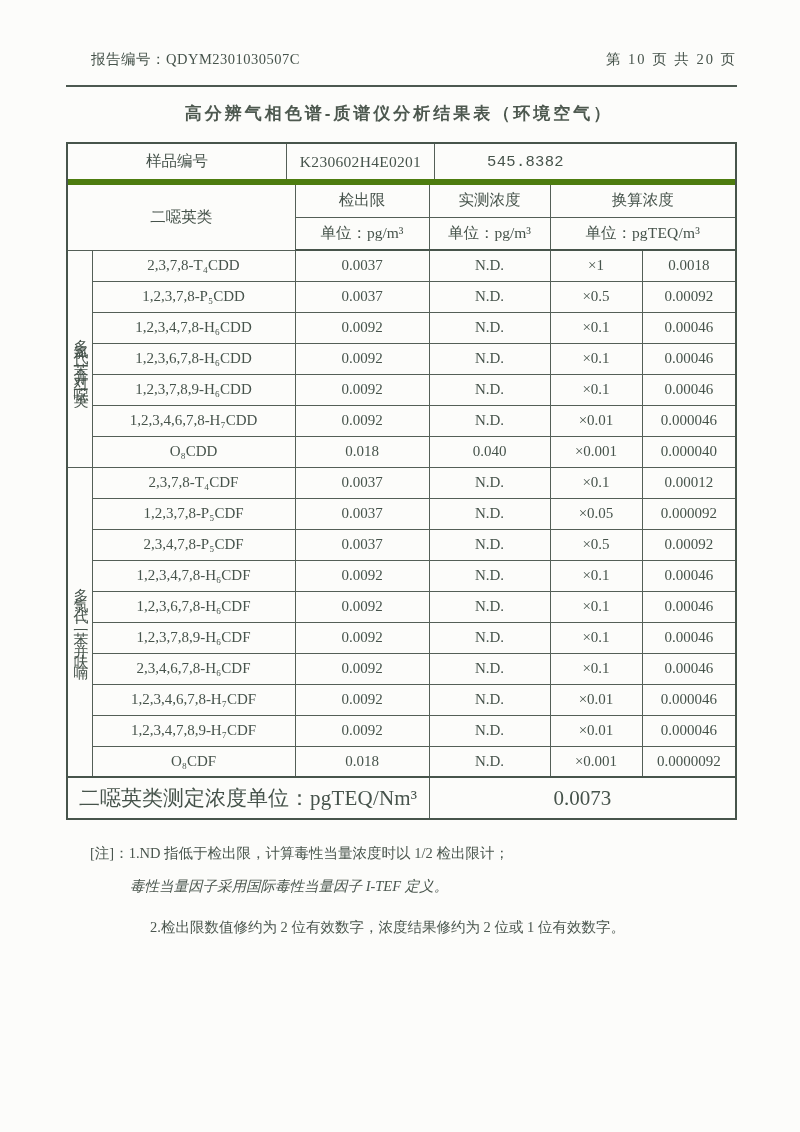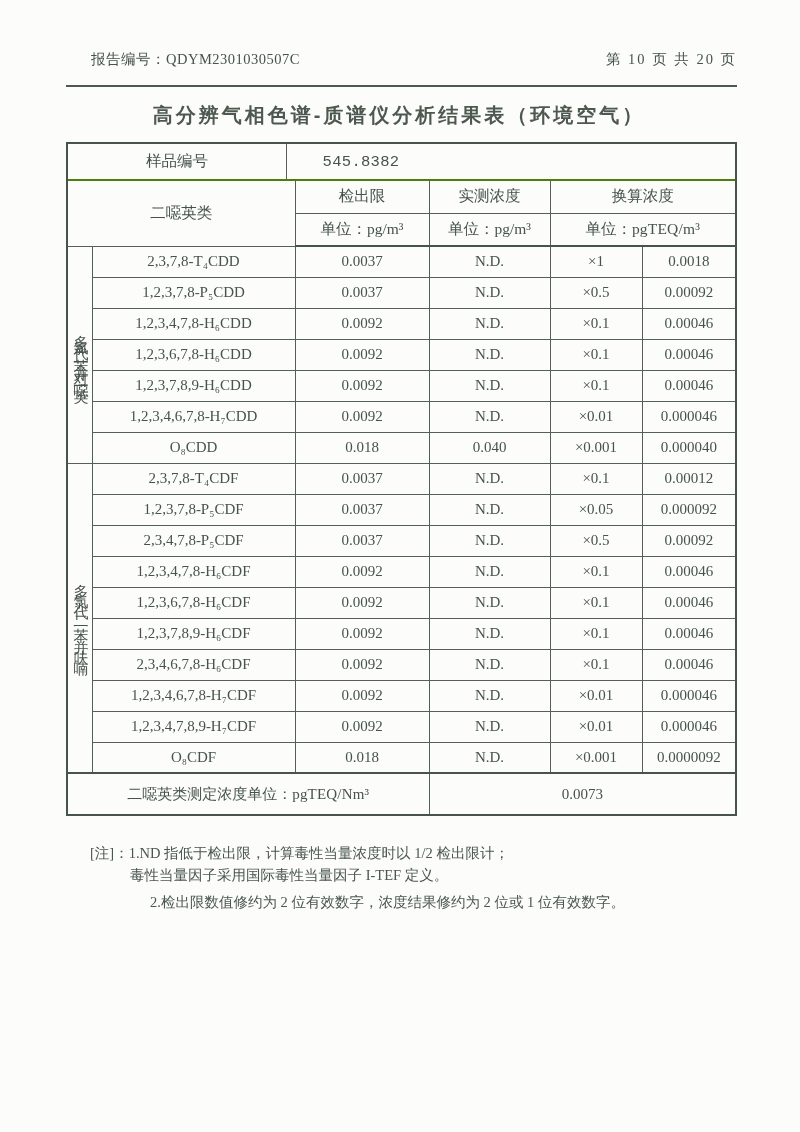--- a/index.html
+++ b/index.html
@@ -31,38 +31,38 @@
     position: absolute;
     left: 66px; right: 63px; top: 85px;
     height: 0;
     border-top: 2.5px solid #4c5850;
   }
   
   .doc-title {
     position: absolute;
     left: 0; right: 2px; top: 102px;
     text-align: center;
-    font-size: 20px;
+    font-size: 17px;
     font-weight: bold;
     letter-spacing: 3px;
     color: #4d584f;
     font-family: "Liberation Sans", "DejaVu Sans", sans-serif;
   }
   
   .table-wrap {
     position: absolute;
     left: 66px; top: 142px;
     width: 671px;
     border: 2px solid #47544b;
     background: #fcfcfa;
   }
   .sample-grid {
     display: grid;
     grid-template-columns: 219px 148px 181px 1fr;
-    border-bottom: 2px solid #4d7c0f;
+    border-bottom: 6px solid #4d7c0f;
   }
   .sample-grid > div {
     height: 35px;
     display: flex;
     align-items: center;
     justify-content: center;
     font-size: 15.5px;
     border-right: 1px solid #545f57;
   }
   .sample-grid > div:last-child { border-right: none; font-family: Liberation Mono, monospace; }
@@ -90,21 +90,21 @@
   }
   
   table.results tr > *:first-child { border-left: none; }
   table.results tr > *:last-child { border-right: none; }
   table.results thead tr:first-child > * { border-top: none; font-family: Liberation Serif, serif; }
   table.results tfoot td { border-bottom: none; }
 
   table.results thead th { height: 32px; font-size: 15.5px; }
   table.results thead tr.unit-row th { height: 33px; border-bottom: 2px solid #47544b; }
   table.results tbody td { height: 31px; }
-  table.results tfoot td { height: 41px; border-top: 2px solid #47544b; font-size: 15px; }
+  table.results tfoot td { height: 41px; border-top: 2px solid #47544b; font-size: 21px; }
   .unit-strong { font-weight: normal; letter-spacing: 0.2px; }
 
   td.group-cell {
     padding: 0;
   }
   .vert {
     display: inline-block;
     writing-mode: vertical-lr;
     text-orientation: upright;
     font-size: 15px;
@@ -114,41 +114,42 @@
   .vert.vg1 { letter-spacing: 11px; }
 
   
   .notes {
     position: absolute;
     left: 66px; right: 60px; top: 842px;
     font-size: 14.5px;
     color: #4a564e;
   }
   .notes .note-line { line-height: 22px; }
-  .notes .n1 { margin-left: 24px; }
-  .notes .n2 { margin-left: 64px; margin-bottom: 5px; }
+  .notes .n1 { margin-left: 24px; margin-bottom: 11px; }
+  .notes .n2 { margin-left: 64px; margin-bottom: 19px; font-style: italic; }
   .notes .n3 { margin-left: 84px; }
 </style>
 </head>
 <body>
 
 <div class="sheet">
 
   <div class="page-header">
     <span class="report-no">报告编号：QDYM2301030507C</span>
     <span class="page-no">第 10 页 共 20 页</span>
   </div>
   <div class="header-rule"></div>
 
   <div class="doc-title">高分辨气相色谱-质谱仪分析结果表（环境空气）</div>
 
   <div class="table-wrap">
 
     <div class="sample-grid">
       <div>样品编号</div>
+      <div class="latin">K230602H4E0201</div>
       <div class="latin">545.8382</div>
     </div>
 
     <table class="results">
       <colgroup>
         <col class="c-group">
           <col class="c-name">
           <col class="c-lod">
         <col class="c-meas">
           <col class="c-fact">

